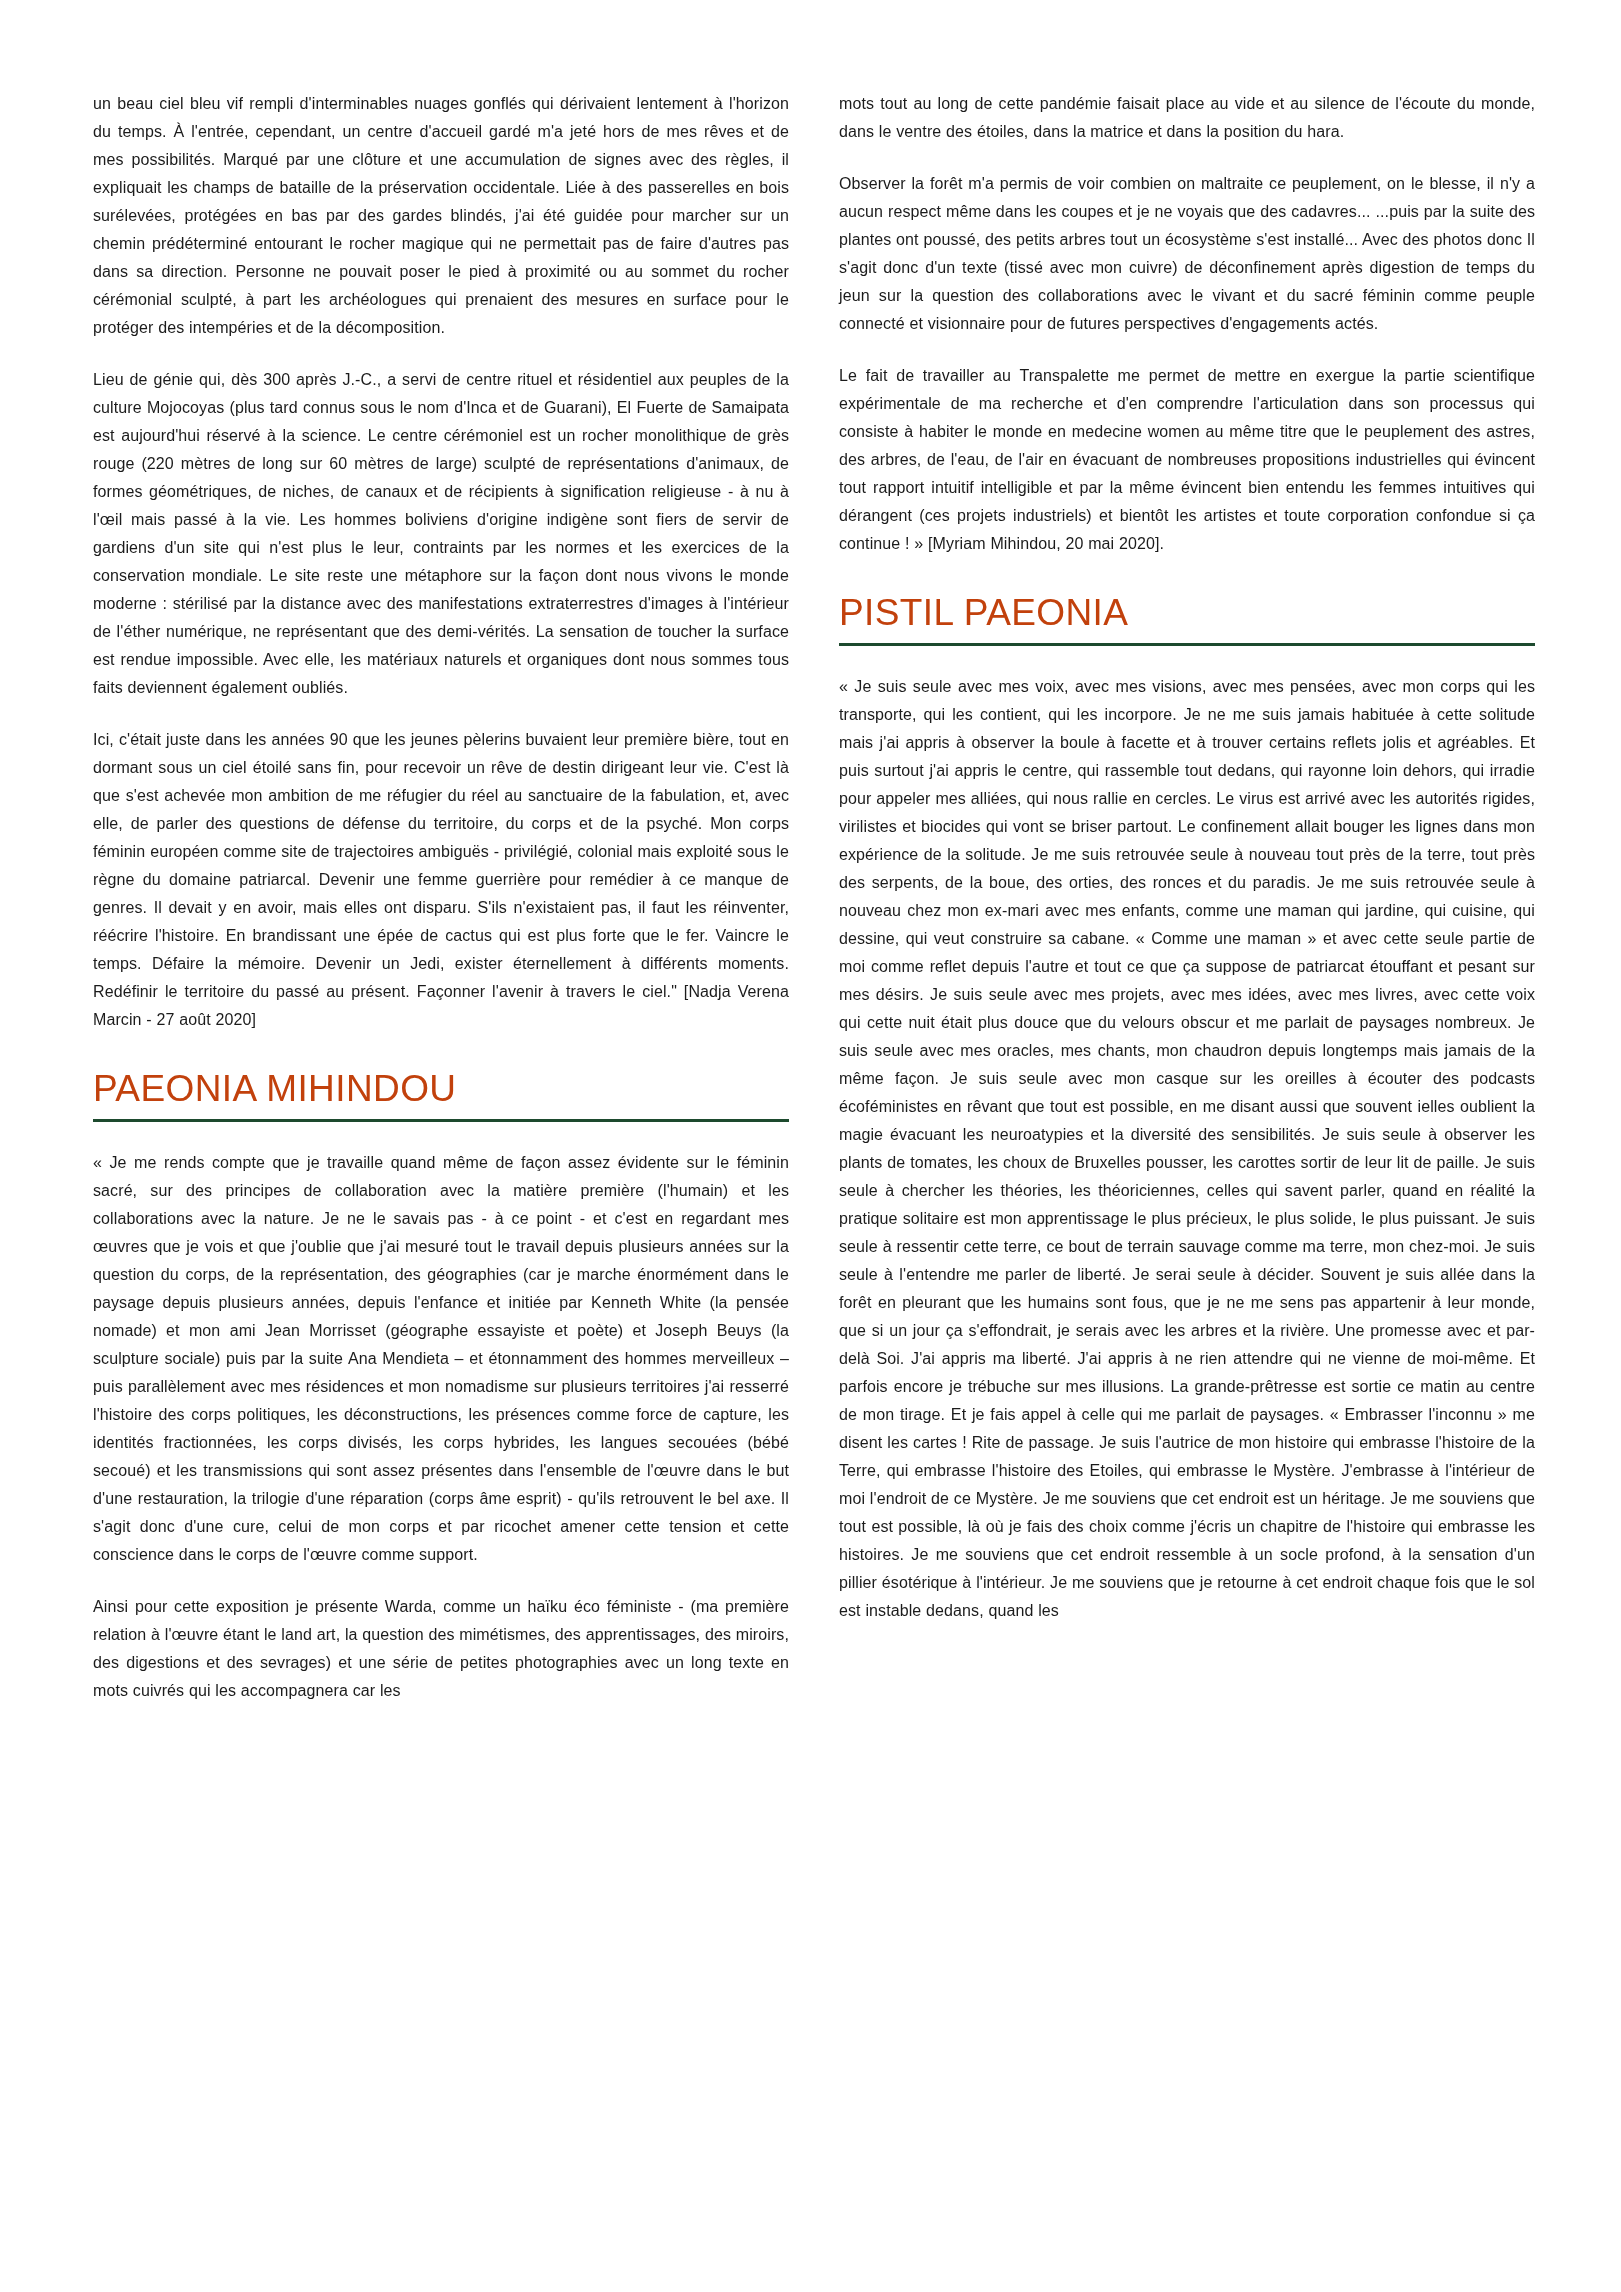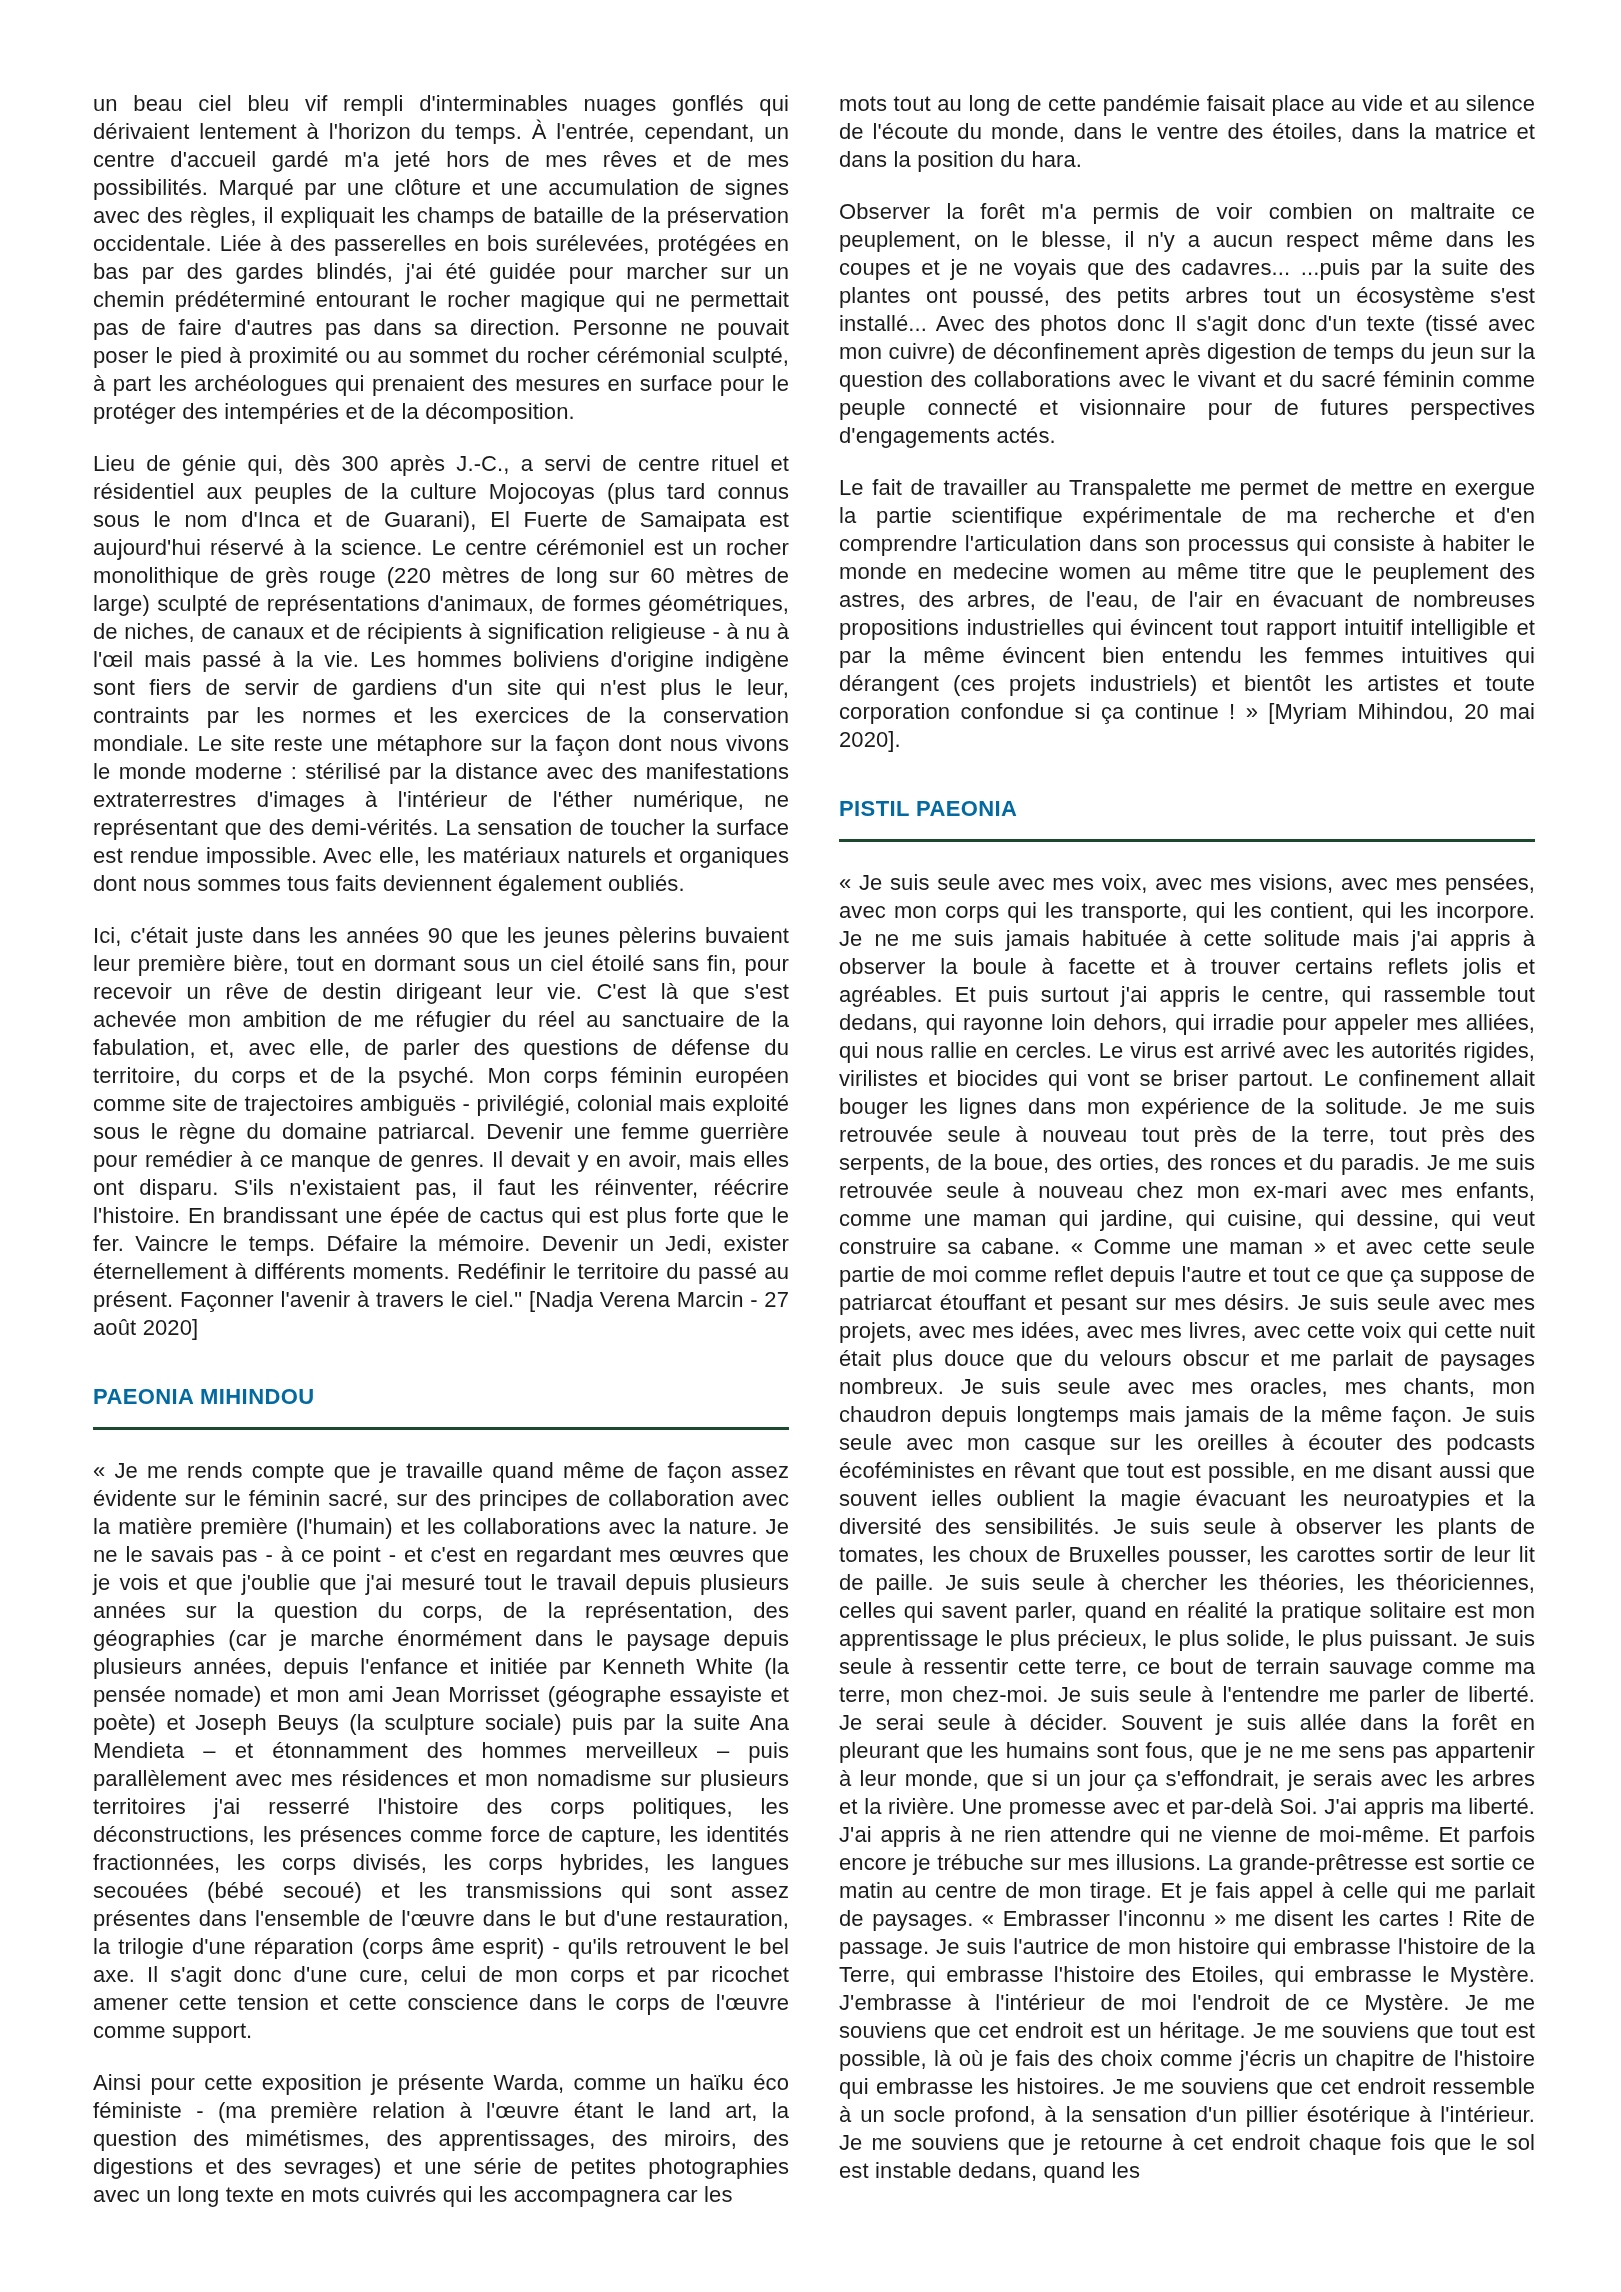--- a/index.html
+++ b/index.html
@@ -29,42 +29,42 @@
     left: 93px;
     width: 1442px;
     display: flex;
     gap: 50px;
   }
   .col {
     width: 696px;
     display: block;
   }
   p.para {
-    font-size: 22px;
+    font-size: 16px;
     line-height: 28px;
     text-align: justify;
     margin: 0 0 24px 0;
     letter-spacing: 0.1px;
     word-spacing: 0.2px;
     font-weight: 400;
     color: #1b1b1b;
     hyphens: none;
   }
   p.para:last-child {
     margin-bottom: 0;
   }
   .heading-block {
     margin: 36px 0 27px 0;
   }
   h2.heading {
-    font-size: 22px;
+    font-size: 37px;
     line-height: 38px;
-    font-weight: 700;
+    font-weight: 400;
     margin: 0 0 10.7px 0;
-    color: #0369a1;
+    color: #c2410c;
     letter-spacing: 0.4px;
   }
   .rule {
     height: 3.6px;
     background: #1d4a2e;
     width: 100%;
   }
 </style>
 </head>
 <body>

